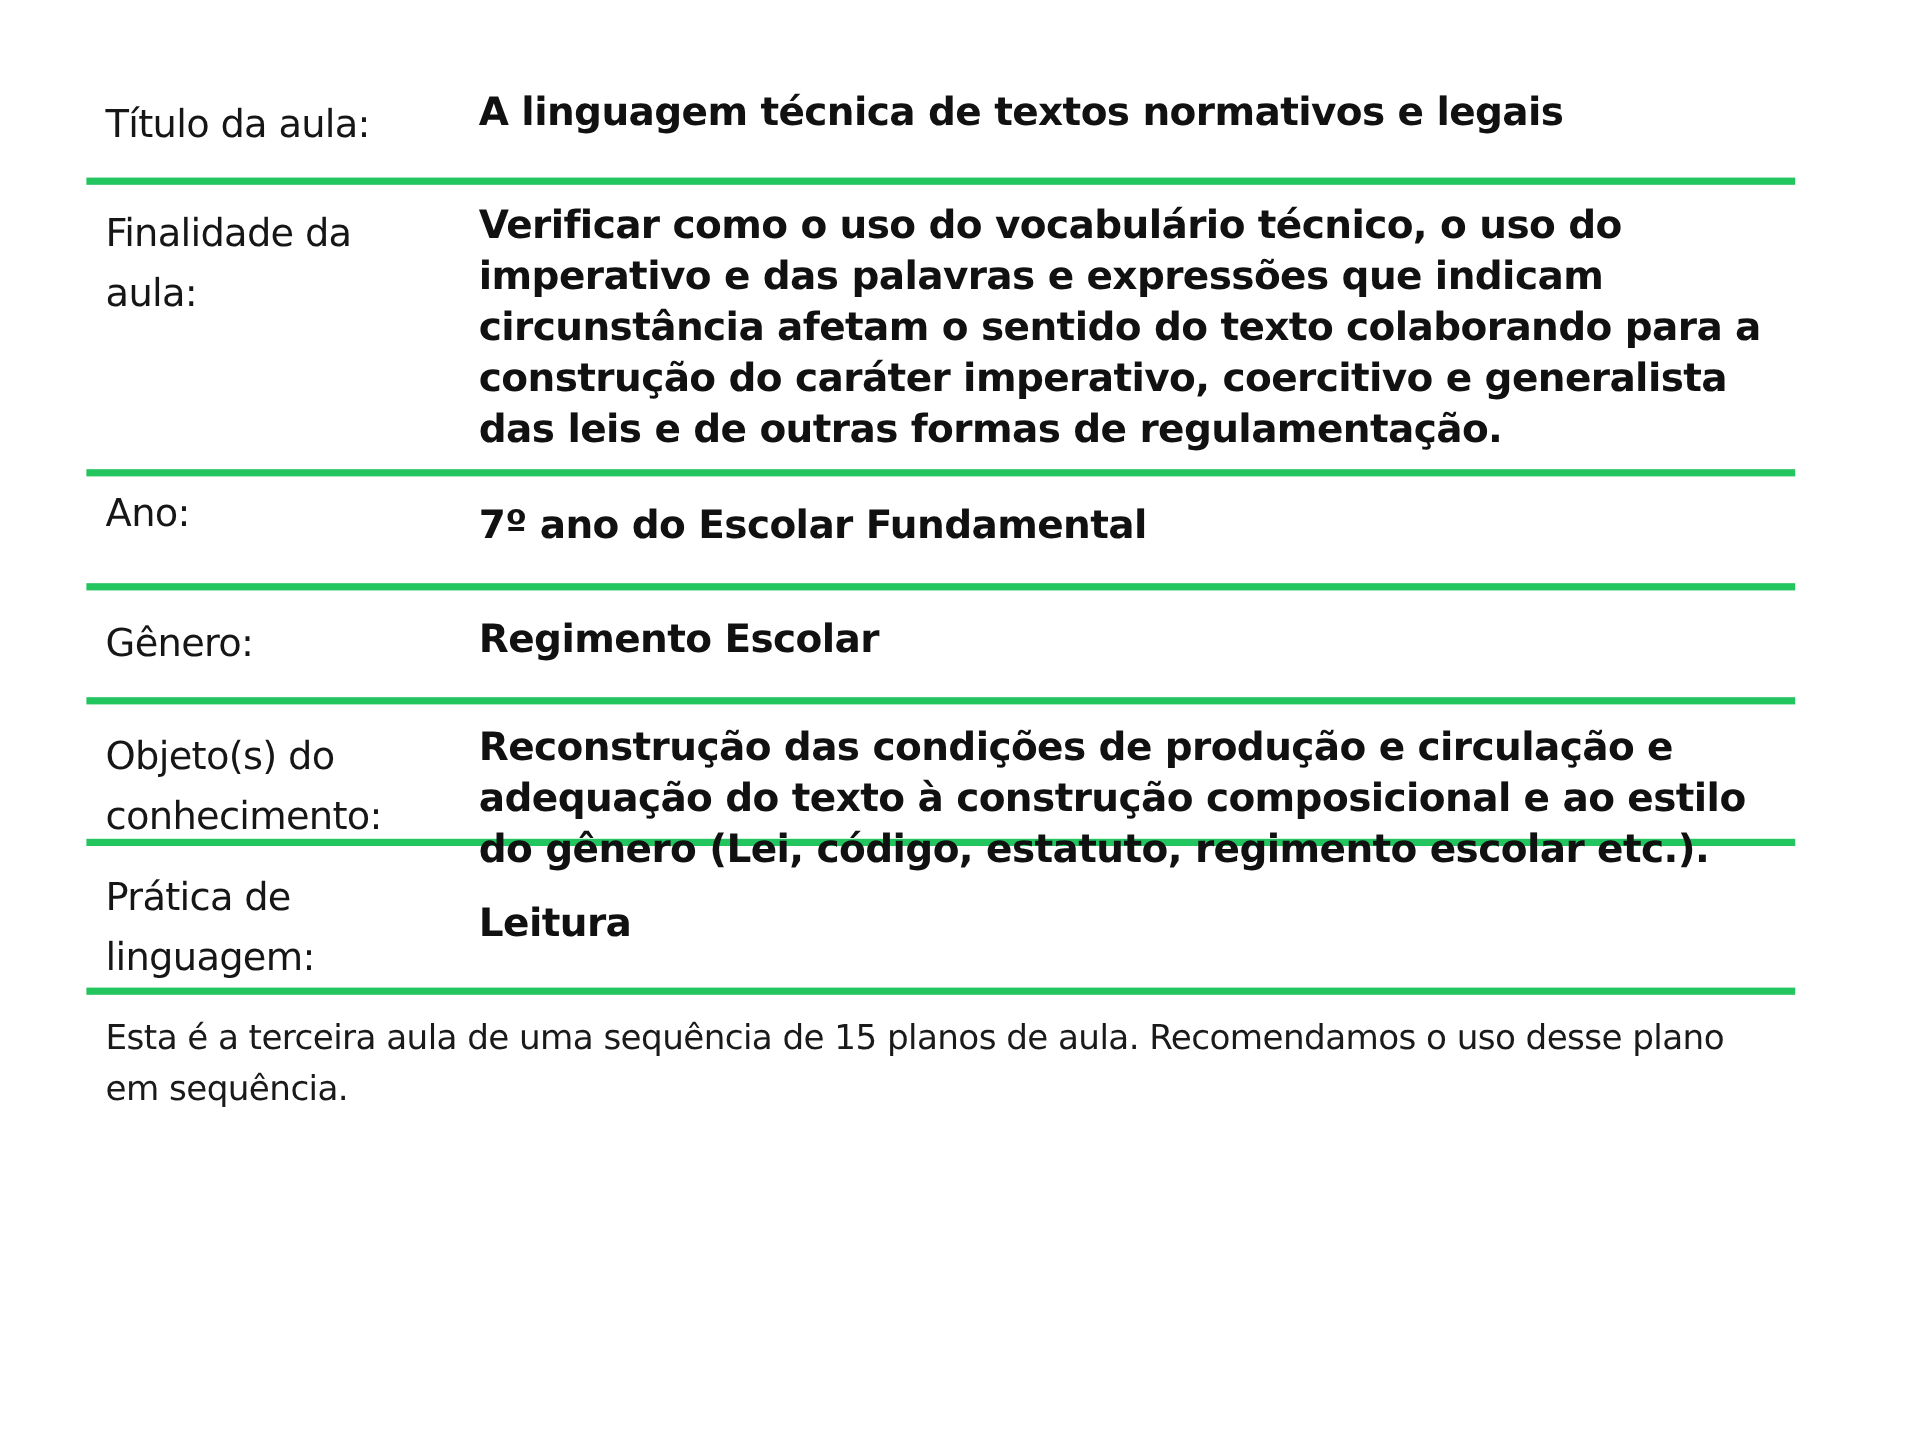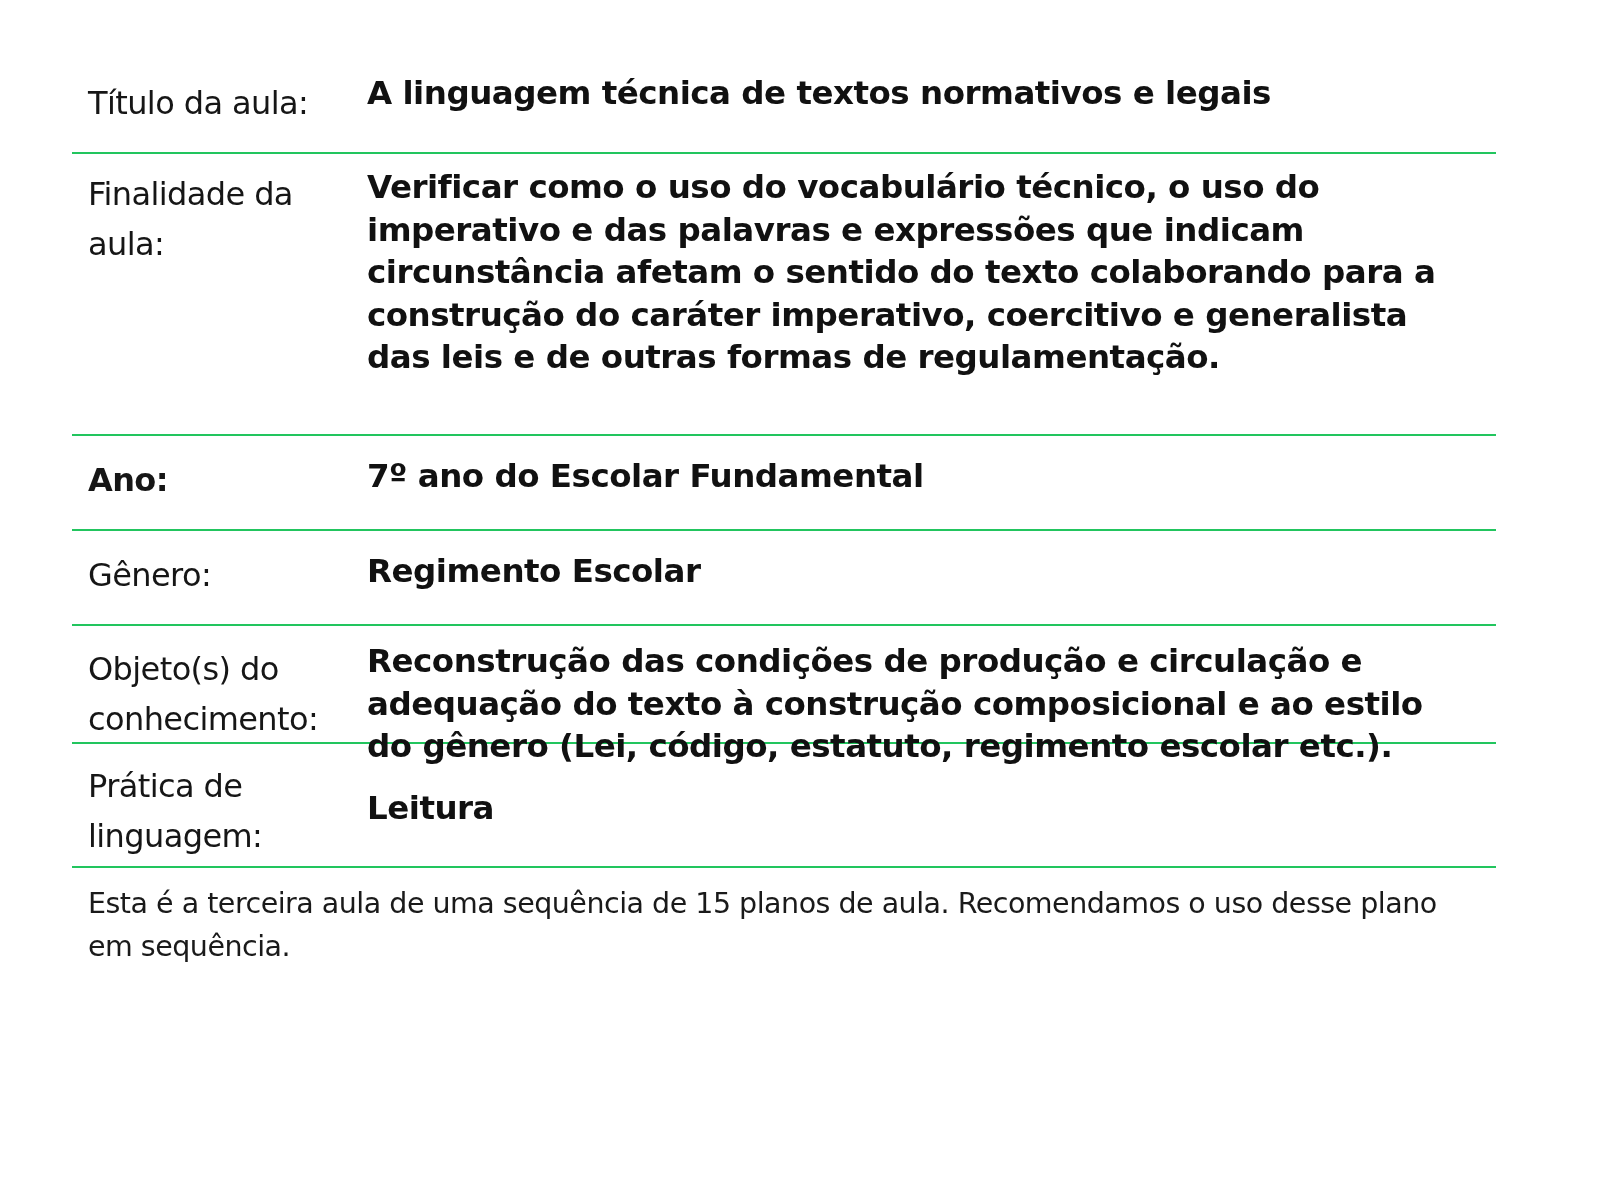--- a/index.html
+++ b/index.html
@@ -16,22 +16,23 @@
     overflow: hidden;
   }
   .doc {
     position: absolute;
     left: 72px;
     top: 58px;
     width: 1424px;
   }
   .row {
     display: flex;
-    border-bottom: 2px solid #22c55e;
+    border-bottom: 6px solid #22c55e;
     box-sizing: border-box;
+    gap: 32px;
   }
   .label {
     width: 295px;
     padding-left: 16px;
     box-sizing: border-box;
     font-size: 32px;
     line-height: 50px;
     font-weight: normal;
     color: #161616;
     flex-shrink: 0;
@@ -43,26 +44,26 @@
     line-height: 42.5px;
     font-weight: bold;
     color: #111111;
     padding-right: 20px;
     letter-spacing: -0.5px;
   }
   .row-titulo   { height: 96px; }
   .row-titulo .label { padding-top: 20px; }
   .row-titulo .value { padding-top: 14px; }
 
-  .row-finalidade { height: 282px; }
+  .row-finalidade { height: 243px; }
   .row-finalidade .label { padding-top: 15px; }
   .row-finalidade .value { padding-top: 12px; }
 
   .row-ano { height: 95px; }
-  .row-ano .label { padding-top: 19px; font-weight: bold; }
+  .row-ano .label { padding-top: 5px; }
   .row-ano .value { padding-top: 19px; }
 
   .row-genero { height: 95px; }
   .row-genero .label { padding-top: 19px; }
   .row-genero .value { padding-top: 19px; }
 
   .row-objeto { height: 118px; }
   .row-objeto .label { padding-top: 18px; }
   .row-objeto .value { padding-top: 14px; }
 

